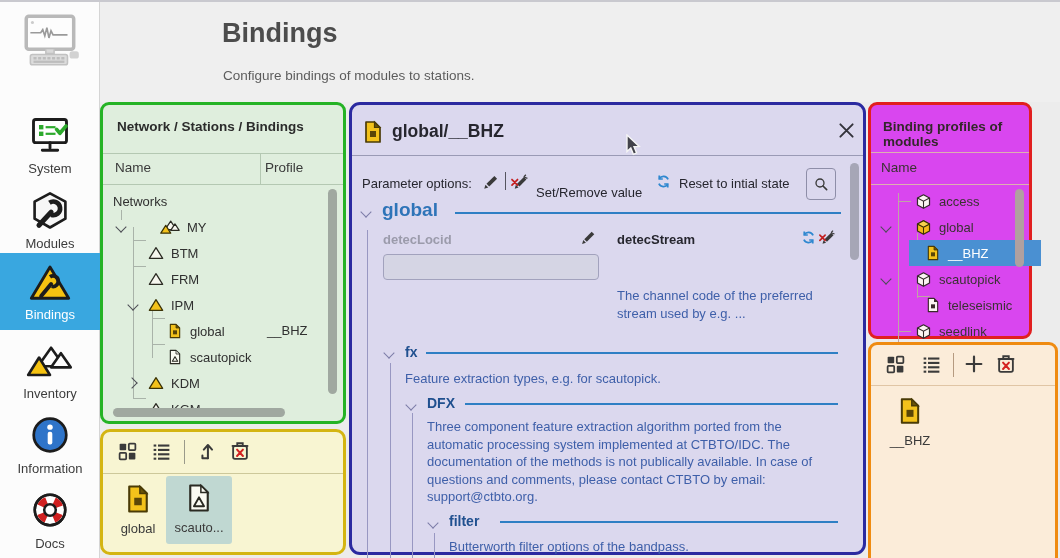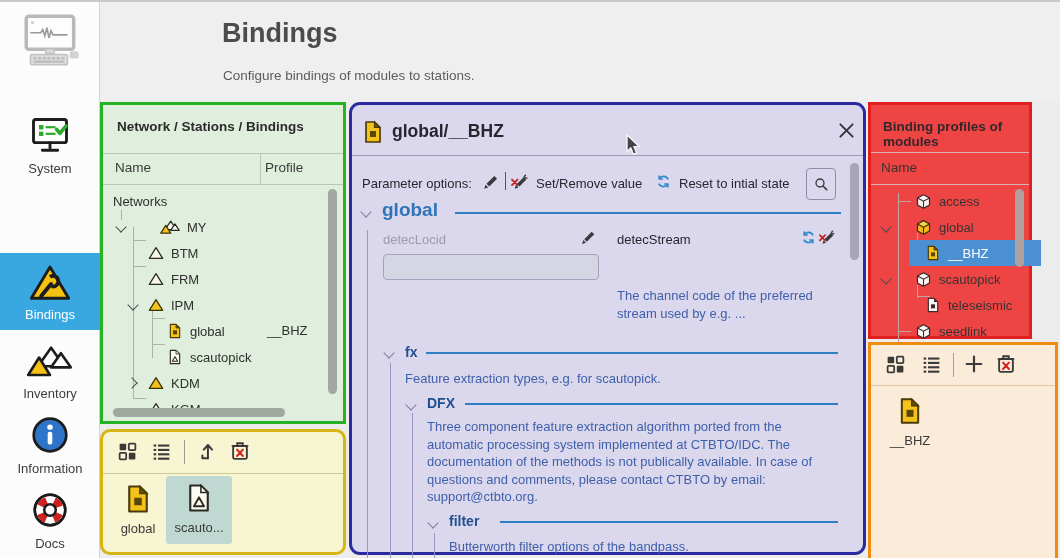--- a/index.html
+++ b/index.html
@@ -13,46 +13,46 @@
   #page-title{left:122px;top:16px;font-size:27px;font-weight:bold;color:#4c4c4c;}
   #page-subtitle{left:123px;top:66px;font-size:13.5px;color:#5c5c5c;}
   
   #sidebar{left:0;top:100px;width:100px;height:458px;background:#fcfcfc;border-right:1px solid #d5d5d5;}
   .side-item{position:absolute;left:0;width:100px;height:74px;text-align:center;cursor:default;}
   .side-item .lbl{position:absolute;left:0;right:0;bottom:6px;font-size:13px;color:#3c3c3c;}
   .side-item.sel{background:#39a7e0;}
   .side-item.sel .lbl{color:#ffffff;}
   .side-item svg{position:absolute;left:50%;transform:translateX(-50%);top:6px;}
   
-  .panel{position:absolute;border-radius:0;box-sizing:border-box;}
+  .panel{position:absolute;border-radius:9px;box-sizing:border-box;}
   #panel-stations{left:100px;top:100px;width:246px;height:322px;background:#dfeedd;border:3px solid #25b325;}
   #panel-sta-profiles{left:100px;top:427px;width:246px;height:126px;background:#f8f5d2;border:3px solid #d4b512;border-radius:10px;}
   #panel-editor{left:349px;top:100px;width:517px;height:453px;background:#dbd8ee;border:3px solid #2b2aa0;border-radius:11px;}
-  #panel-profiles{left:868px;top:100px;width:164px;height:237px;background:#ef4444;border:3px solid #e11f1f;}
+  #panel-profiles{left:868px;top:100px;width:164px;height:237px;background:#d946ef;border:3px solid #e11f1f;}
   #panel-mod-profiles{left:868px;top:340px;width:190px;height:224px;background:#fbecd9;border:3px solid #ef8b11;}
   .panel-title{font-size:13.5px;font-weight:bold;color:#2b2b2b;}
   .hline{position:absolute;height:1px;background:#9a9ab5;}
   .vline{position:absolute;width:1px;background:#9a9ab5;}
   .trow{position:absolute;height:26px;display:flex;align-items:center;gap:7px;font-size:13px;color:#303030;white-space:nowrap;}
   .tdash{position:absolute;height:1px;background:#a9b3a9;width:13px;}
   .tvline{position:absolute;width:1px;background:#a9b3a9;}
   .chev{position:absolute;width:7px;height:7px;border-right:1.7px solid #4d4d55;border-bottom:1.7px solid #4d4d55;}
   .chev.down{transform:rotate(45deg);}
   .chev.right{transform:rotate(-45deg);}
   .chev.blue{border-color:#7c7ca8;}
   .scroll-thumb{position:absolute;background:#a6a6ac;border-radius:5px;}
   
   #ed-title{font-size:17.5px;font-weight:bold;color:#26262e;}
   .ed-text{font-size:13px;color:#26262e;}
   .sec-title-lg{font-size:19px;font-weight:bold;color:#2e74b8;}
   .sec-title{font-size:14px;font-weight:bold;color:#20508f;}
   .sec-line{position:absolute;height:2px;background:#2e7fc4;}
   .desc{position:absolute;font-size:13px;color:#3e5fa9;line-height:17.5px;}
   .guide{position:absolute;width:1px;background:#9897c2;}
-  .fld-label{position:absolute;font-size:13px;font-weight:normal;}
+  .fld-label{position:absolute;font-size:13px;font-weight:bold;}
   .fld-input{position:absolute;height:26px;border:1px solid #a2a2bd;border-radius:4px;
     font-family:"Liberation Sans",sans-serif;font-size:13px;color:#26262e;padding:0 8px;box-sizing:border-box;}
   .btn{position:absolute;border:1px solid #8e8ea8;border-radius:4px;background:transparent;display:flex;align-items:center;justify-content:center;}
   
   .iv-item{position:absolute;display:flex;flex-direction:column;align-items:center;font-size:13px;color:#3a3a3a;}
   .iv-item.sel{background:#c0d8d2;border-radius:3px;}
   .tb-sep{position:absolute;width:1px;height:24px;background:#9a9a8a;}
   #cursor{pointer-events:none;}
 </style>
 </head>
@@ -219,20 +219,26 @@
     <div class="abs" id="page-subtitle" style="position:absolute">Configure bindings of modules to stations.</div>
   </div>
 
   <div class="abs" id="sidebar">
     <div class="side-item" style="top:6px">
       <svg width="44" height="44">
           <use href="#s-system"></use>
         </svg>
       <span class="lbl">System</span>
     </div>
+    <div class="side-item" style="top:81px">
+      <svg width="44" height="44">
+          <use href="#s-modules"></use>
+        </svg>
+      <span class="lbl">Modules</span>
+    </div>
     <div class="side-item sel" style="top:151px;height:77px">
       <svg width="44" height="44" style="top:9px">
           <use href="#s-bindings"></use>
         </svg>
       <span class="lbl" style="bottom:8px">Bindings</span>
     </div>
     <div class="side-item" style="top:231px">
       <svg width="48" height="40" style="top:10px">
           <use href="#s-inventory"></use>
         </svg>
@@ -370,21 +376,21 @@
     <div class="hline" style="left:0;right:0;top:50px"></div>
 
     <div class="abs ed-text" style="left:10px;top:71px">Parameter options:</div>
     <svg class="abs" style="left:130px;top:68px" width="18" height="18">
         <use href="#s-pencil"></use>
       </svg>
     <div class="abs" style="left:153px;top:67px;width:1px;height:18px;background:#55555f"></div>
     <svg class="abs" style="left:158px;top:67px" width="19" height="19">
         <use href="#s-pencil-x"></use>
       </svg>
-    <div class="abs ed-text" style="left:184px;top:71px">Set/Remove value</div>
+    <div class="abs ed-text" style="left:184px;top:80px">Set/Remove value</div>
     <svg class="abs" style="left:303px;top:68px" width="17" height="17">
         <use href="#s-refresh"></use>
       </svg>
     <div class="abs ed-text" style="left:327px;top:71px">Reset to intial state</div>
     <button class="btn" style="left:454px;top:63px;width:30px;height:32px">
       <svg width="18" height="18">
           <use href="#s-search"></use>
         </svg>
     </button>
     <div class="scroll-thumb" style="right:4px;top:58px;width:9px;height:97px;background:#a6a6b6"></div>

